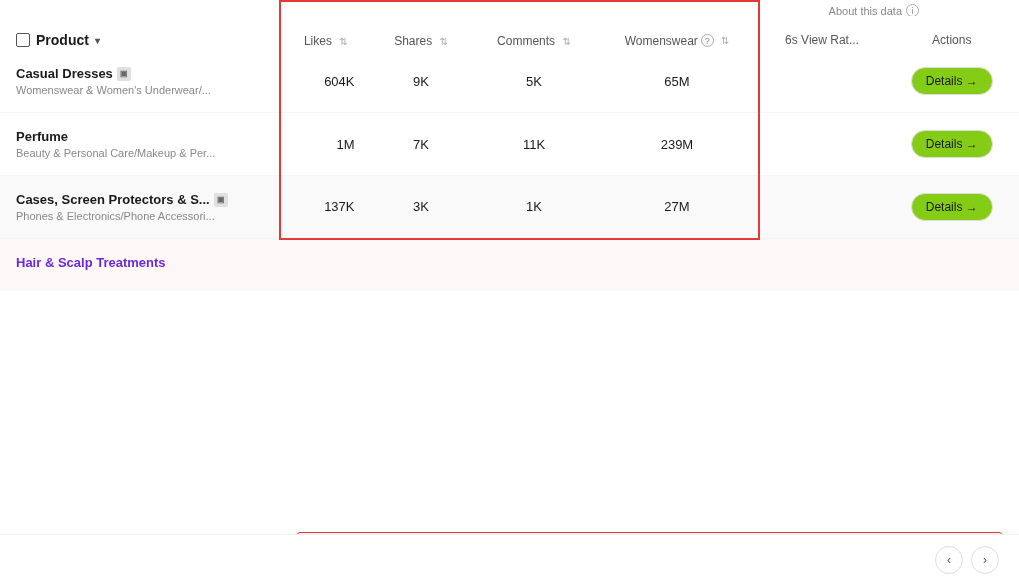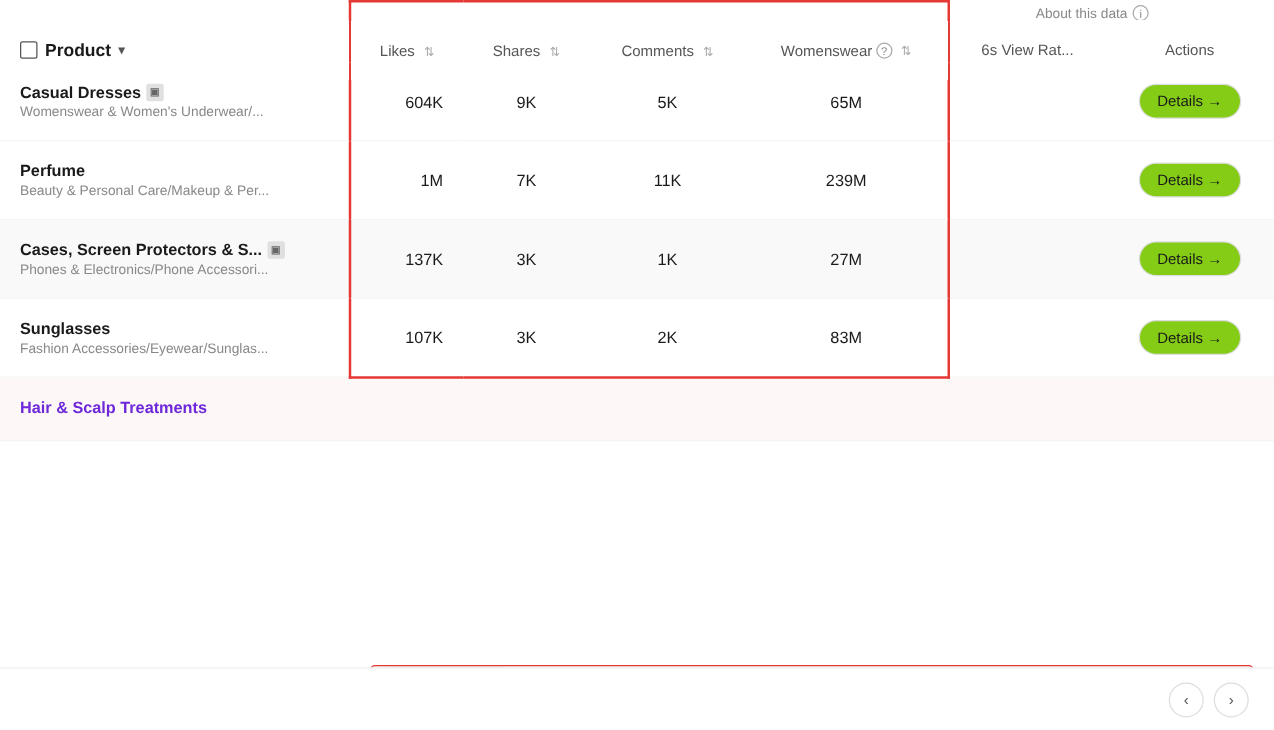--- a/index.html
+++ b/index.html
@@ -317,37 +317,20 @@
     </td>
     <td class="highlight-start">137K</td>
     <td class="highlight-mid">3K</td>
     <td class="highlight-mid">1K</td>
     <td class="highlight-end">27M</td>
     <td></td>
     <td>
       <button class="details-btn">Details →</button>
     </td>
   </tr>
-          <tr>
-    <td class="product-col">
-      <div class="product-name">
-        Sunglasses
-        
-      </div>
-      <div class="product-category">Fashion Accessories/Eyewear/Sunglas...</div>
-    </td>
-    <td class="highlight-start">107K</td>
-    <td class="highlight-mid">3K</td>
-    <td class="highlight-mid">2K</td>
-    <td class="highlight-end">83M</td>
-    <td></td>
-    <td>
-      <button class="details-btn">Details →</button>
-    </td>
-  </tr>
         </tbody>
       <tfoot id="table-foot">
       <tr class="hair-row">
   <td class="product-col">
     <div class="product-name" style="color:#6d28d9;">
       Hair &amp; Scalp Treatments
     </div>
   </td>
   <td></td>
   <td></td>

